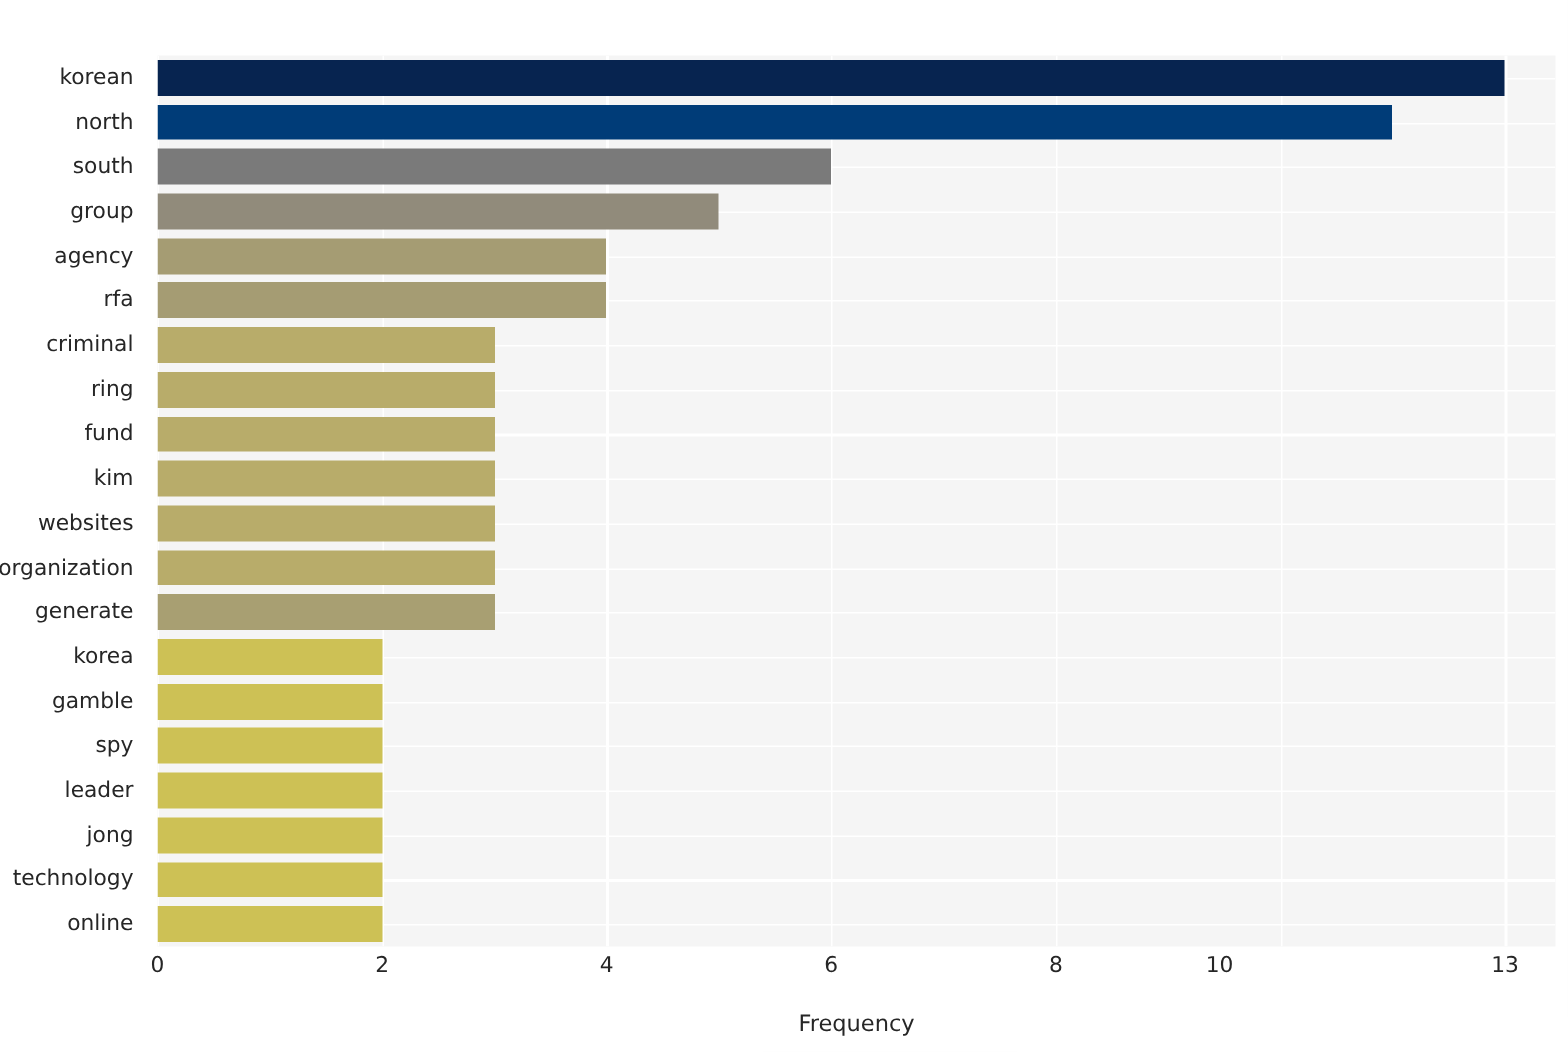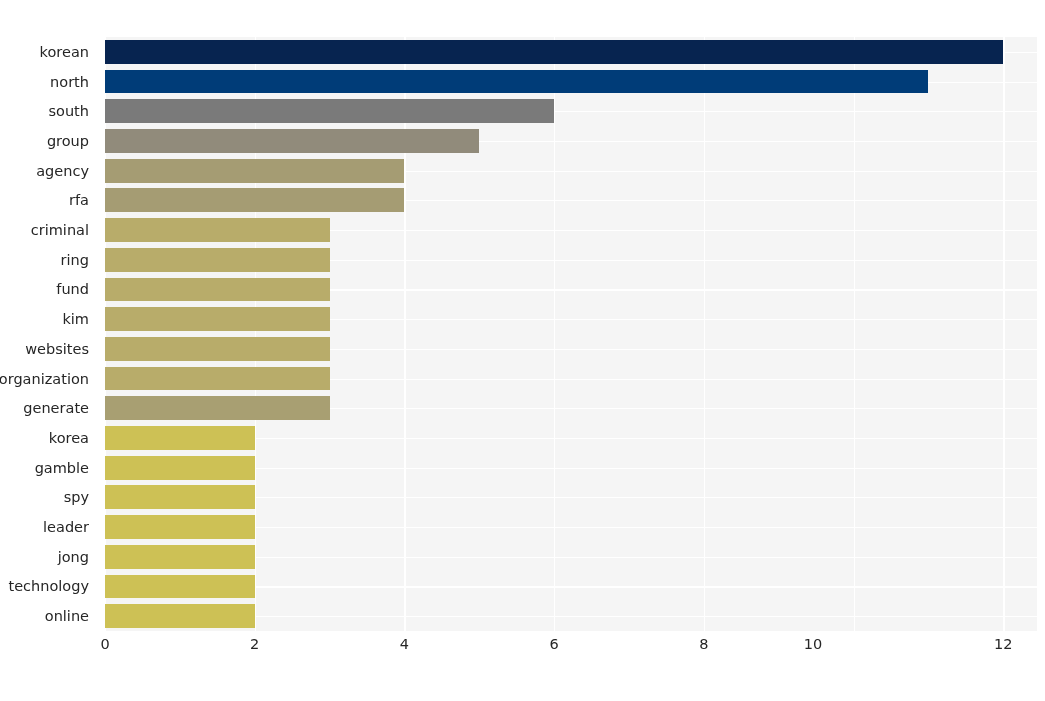--- a/index.html
+++ b/index.html
@@ -187,17 +187,18 @@
       <div class="ytick-label" style="top: 572.15px; padding-right: 8px;">online</div>
     </div>
 
   <div id="xlabels">
       <div class="xtick-label" style="left: 0px;">0</div>
       <div class="xtick-label" style="left: 149.719px;">2</div>
       <div class="xtick-label" style="left: 299.438px;">4</div>
       <div class="xtick-label" style="left: 449.157px;">6</div>
       <div class="xtick-label" style="left: 598.876px;">8</div>
       <div class="xtick-label" style="left: 708px;">10</div>
-      <div class="xtick-label" style="left: 898.313px;">12</div>
+      <div class="xtick-label" style="left: 898.313px;">13</div>
     </div>
 
+  <div id="xaxis-title">Frequency</div>
 
 </div>
 
 </body></html>

